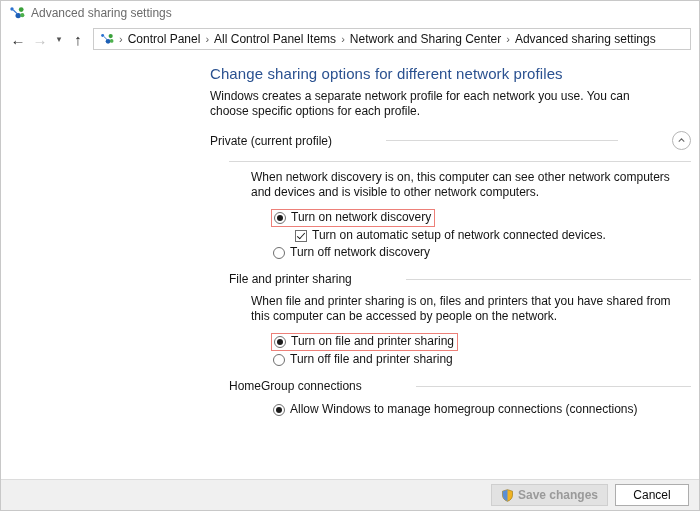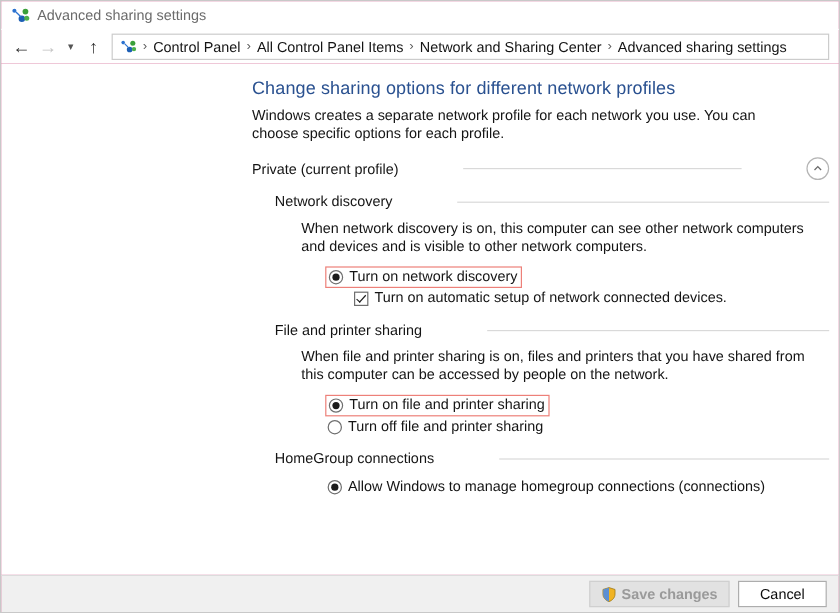--- a/index.html
+++ b/index.html
@@ -378,36 +378,39 @@
           <span class="rule"></span>
           <span class="collapse-btn">
             <svg viewBox="0 0 12 12" width="11" height="11">
               <path d="M3 7.2 L6 4.2 L9 7.2" stroke="#6a6a6a" stroke-width="1.2" fill="none"></path>
             </svg>
           </span>
         </div>
 
         <div class="sub-section">
           <div class="sec-head">
-            <span class="label">Network discovery</span>
             <span class="rule"></span>
           </div>
           <div class="sub-body">
             <div class="body-text">When network discovery is on, this computer can see other network computers and devices and is visible to other network computers.</div>
 
             <div class="opt-row highlight">
               <span class="radio checked"></span>
               <span class="opt-label">Turn on network discovery</span>
             </div>
 
             <div class="opt-row indent2">
               <span class="checkbox checked"></span>
               <span class="opt-label">Turn on automatic setup of network connected devices.</span>
             </div>
 
+            <div class="opt-row">
+              <span class="radio"></span>
+              <span class="opt-label">Turn off network discovery</span>
+            </div>
           </div>
         </div>
 
         <div class="sub-section">
           <div class="sec-head">
             <span class="label">File and printer sharing</span>
             <span class="rule"></span>
           </div>
           <div class="sub-body">
             <div class="body-text">When file and printer sharing is on, files and printers that you have shared from this computer can be accessed by people on the network.</div>

